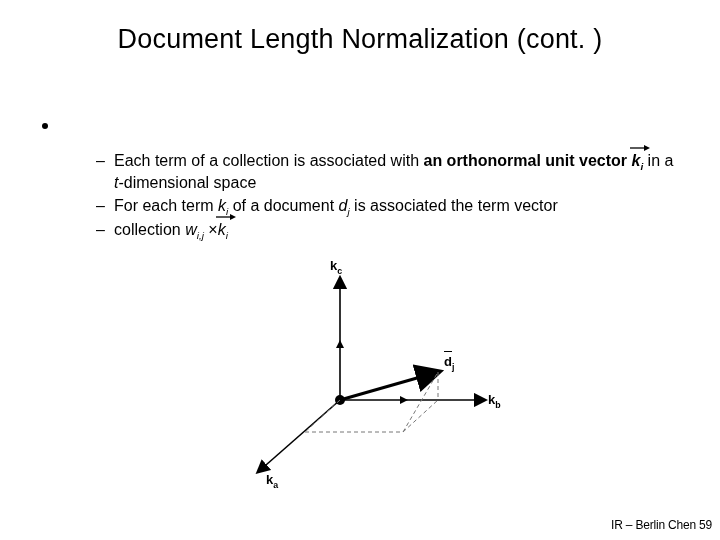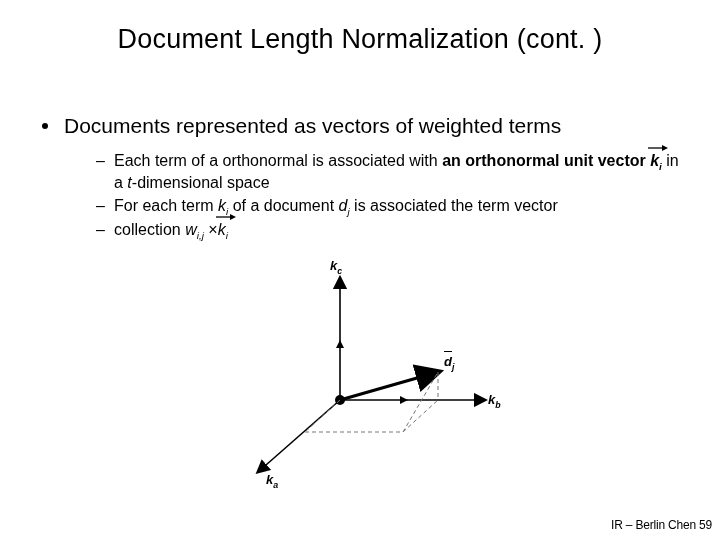--- a/index.html
+++ b/index.html
@@ -79,21 +79,20 @@
     top: -6px;
     height: 8px;
     pointer-events: none;
   }
   .figure {
     position: absolute;
     top: 260px;
     left: 230px;
     width: 300px;
     height: 230px;
-    font-style: italic;
   }
   .fig-label {
     position: absolute;
     font-size: 13px;
     font-weight: bold;
     font-family: Arial, sans-serif;
   }
   .fig-sub { font-size: 0.68em; vertical-align: sub; line-height: 0; font-weight: bold; }
   .footer {
     position: absolute;
@@ -104,29 +103,29 @@
   }
 </style>
 </head>
 <body>
 
 <div class="slide">
 
   <div class="title">Document Length Normalization (cont. )</div>
 
   <div class="bullet-l1">
-    <span class="dot"></span><span>Documents represented as vectors of weighted terms</span>
+    <span class="dot"></span>
   </div>
 
   <div class="subs">
 
     <div class="subitem">
       <div class="dash">–</div>
       <div class="subtext">
-        <span>Each term of a orthonormal is associated with </span><span class="bold">an orthonormal unit vector </span><span class="vec-wrap bold"><svg class="vec-arrow" viewBox="0 0 20 8" preserveAspectRatio="none">
+        <span>Each term of a collection is associated with </span><span class="bold">an orthonormal unit vector </span><span class="vec-wrap bold"><svg class="vec-arrow" viewBox="0 0 20 8" preserveAspectRatio="none">
               <line x1="0" y1="4" x2="16" y2="4" stroke="#000" stroke-width="1.3"></line>
               <polygon points="20,4 14,1 14,7" fill="#000"></polygon>
             </svg><span class="italic">k</span><span class="italic sub">i</span></span><span> in a </span><span class="italic">t</span><span>-dimensional space</span>
       </div>
     </div>
 
     <div class="subitem">
       <div class="dash">–</div>
       <div class="subtext">
         <span>For each term </span><span class="italic">k</span><span class="italic sub">i</span><span> of a document </span><span class="italic">d</span><span class="italic sub">j</span><span> is associated the term vector</span>

